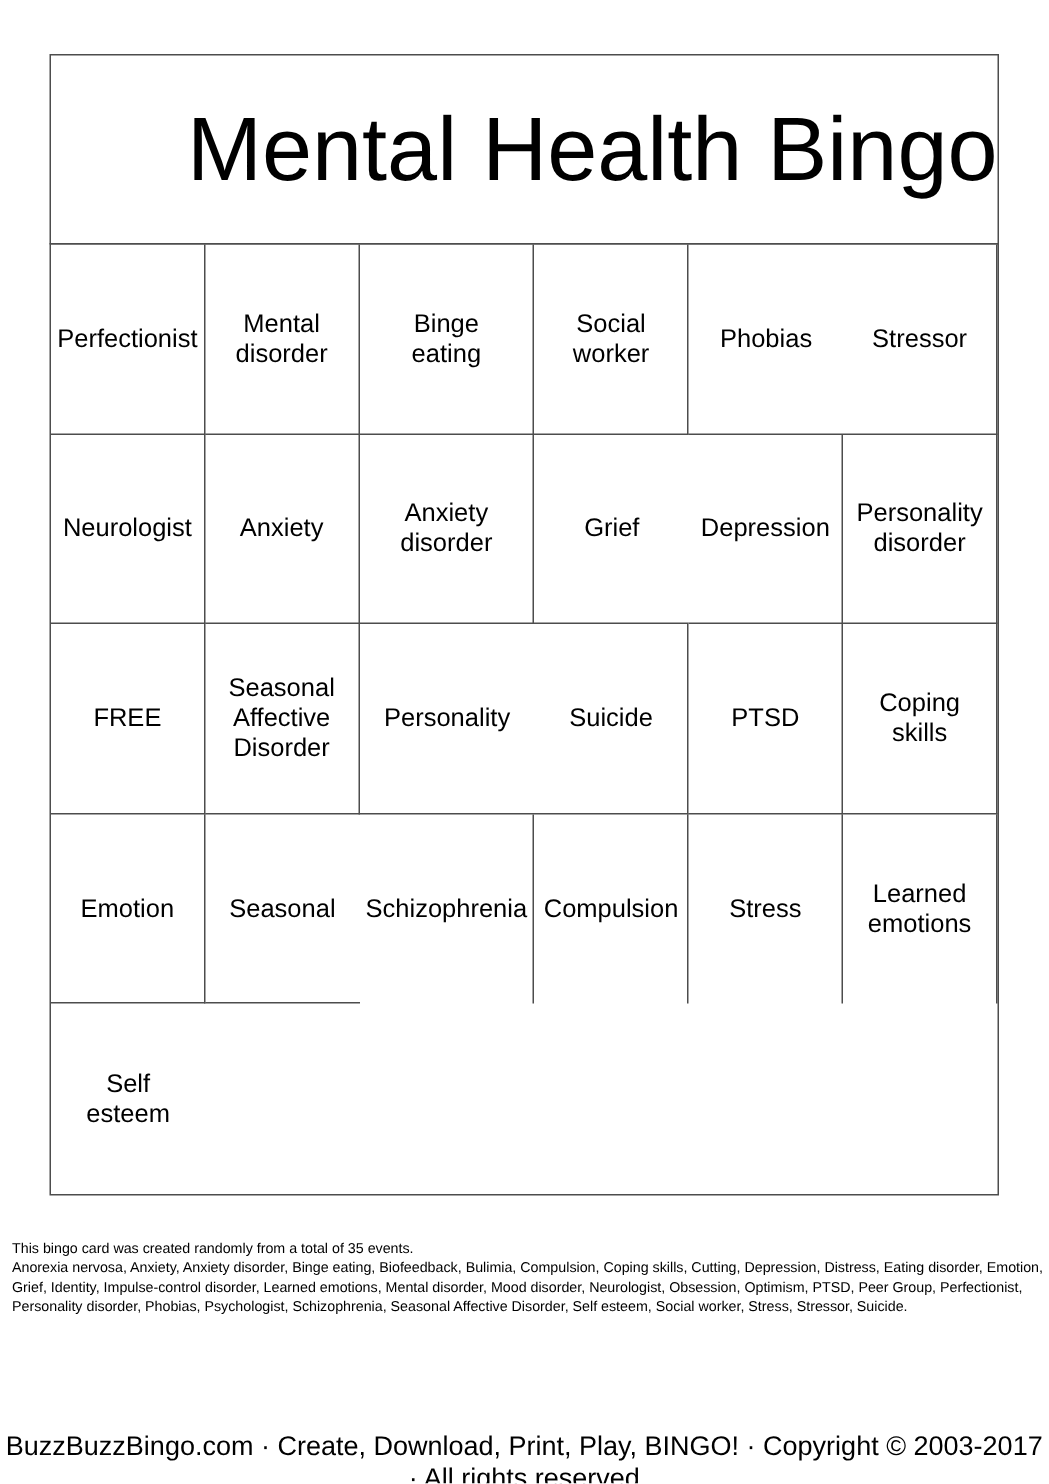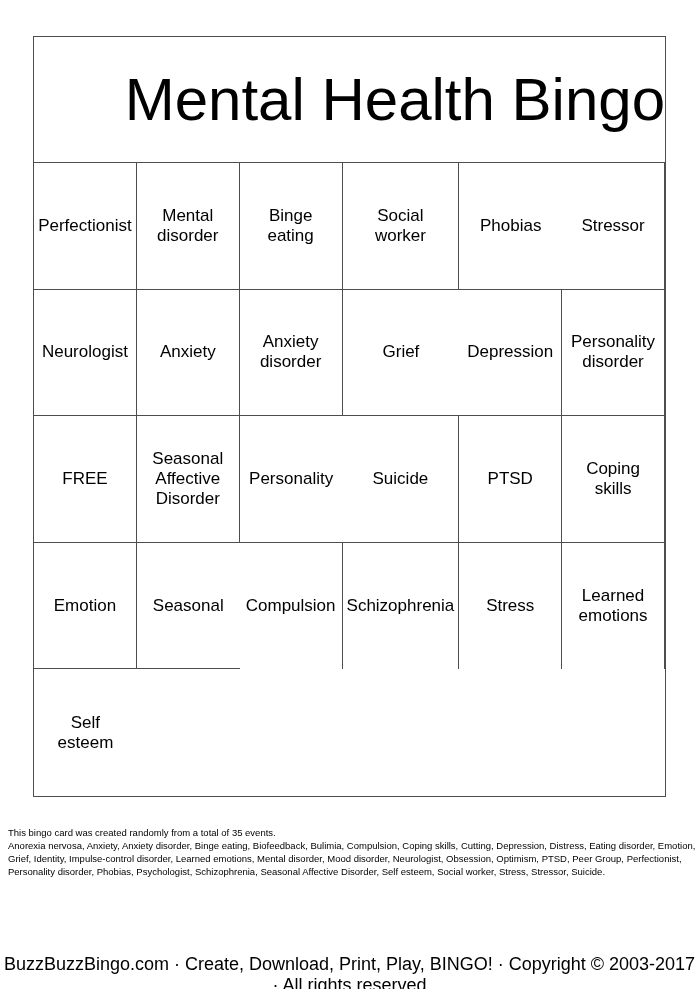--- a/index.html
+++ b/index.html
@@ -110,22 +110,22 @@
       <div class="cell">Seasonal
 Affective
 Disorder</div>
       <div class="cell">Personality</div>
       <div class="cell">Suicide</div>
       <div class="cell">PTSD</div>
       <div class="cell">Coping
 skills</div>
       <div class="cell">Emotion</div>
       <div class="cell">Seasonal</div>
+      <div class="cell">Schizophrenia</div>
       <div class="cell">Compulsion</div>
-      <div class="cell">Schizophrenia</div>
       <div class="cell">Stress</div>
       <div class="cell">Learned
 emotions</div>
       <div class="cell">Self
 esteem</div>
     </div>
 
   <div class="footnote">
     <div>This bingo card was created randomly from a total of 35 events.</div>
     <div>Anorexia nervosa, Anxiety, Anxiety disorder, Binge eating, Biofeedback, Bulimia, Compulsion, Coping skills, Cutting, Depression, Distress, Eating disorder, Emotion, Grief, Identity, Impulse-control disorder, Learned emotions, Mental disorder, Mood disorder, Neurologist, Obsession, Optimism, PTSD, Peer Group, Perfectionist, Personality disorder, Phobias, Psychologist, Schizophrenia, Seasonal Affective Disorder, Self esteem, Social worker, Stress, Stressor, Suicide.</div>

